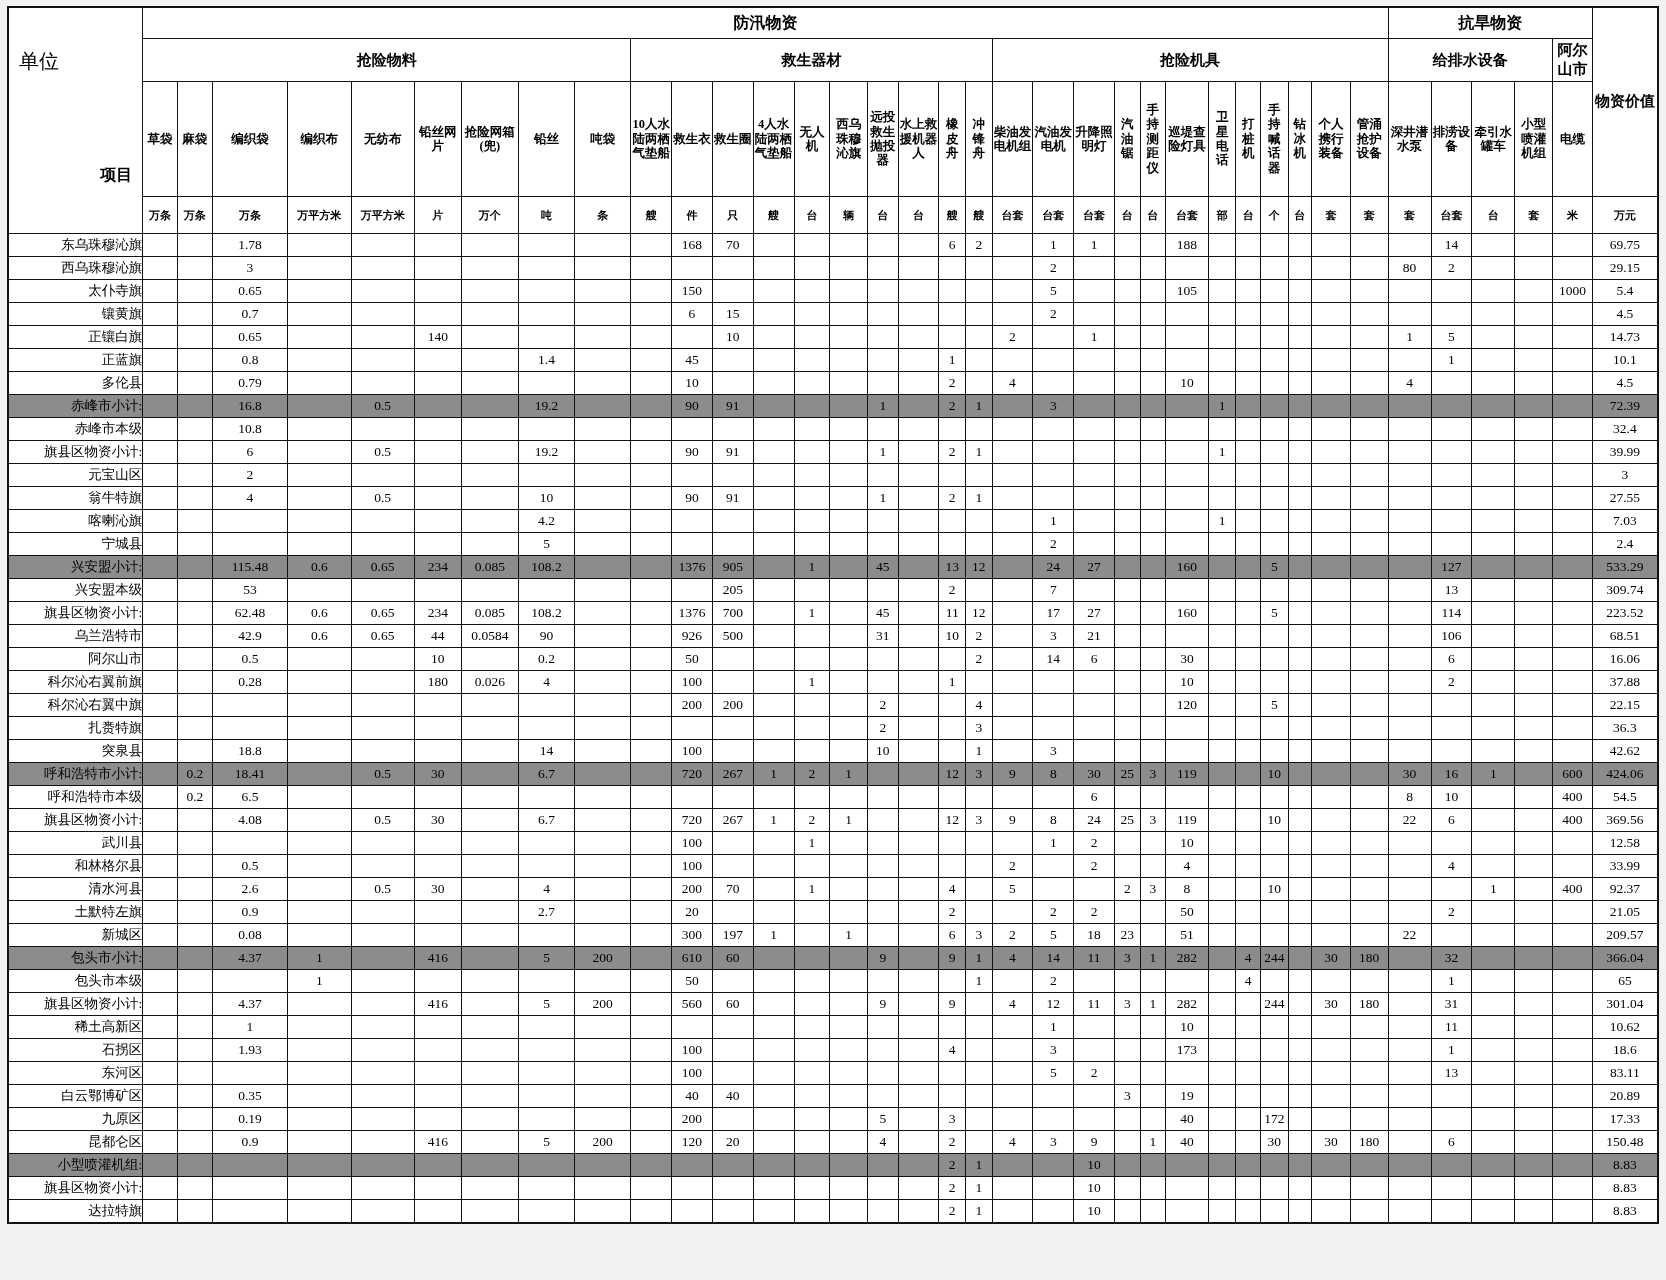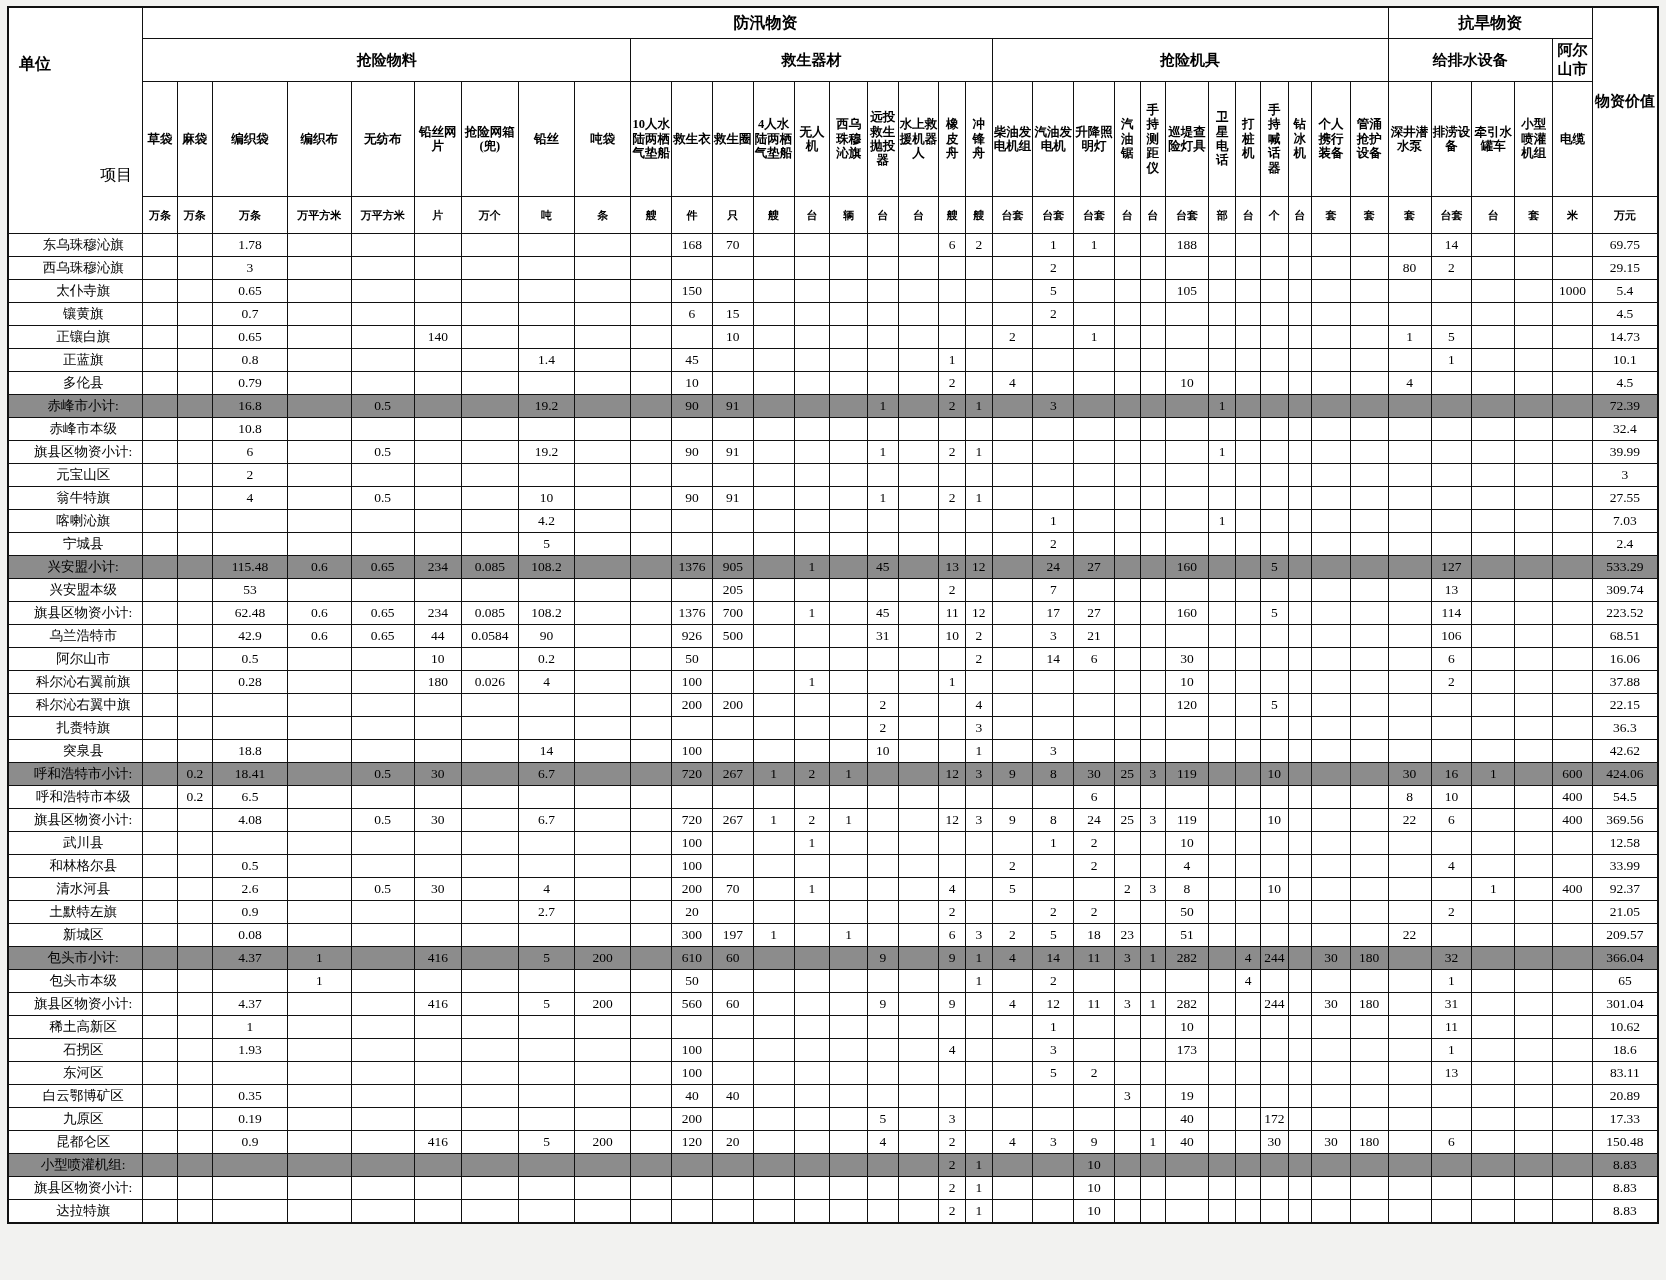--- a/index.html
+++ b/index.html
@@ -11,25 +11,25 @@
   
   td.group{height:30px;font-weight:bold;font-size:16px;}
   td.subgroup{height:42px;font-weight:bold;font-size:15px;}
   td.colhead{height:112px;font-weight:bold;font-size:12.5px;line-height:1.15;word-break:break-all;padding:1px;}
   td.unit{height:36px;font-weight:bold;font-size:11px;word-break:break-all;line-height:1.1;}
   td.valuehead{font-weight:bold;font-size:15px;line-height:1.3;}
   
   td.corner{position:relative;}
   .corner-wrap{position:relative;width:100%;height:100%;}
   .corner svg{position:absolute;left:0;top:0;width:100%;height:100%;}
-  .corner-top{position:absolute;top:44px;right:10px;font-weight:normal;font-size:16px;}
-  .corner-bottom{position:absolute;bottom:46px;left:10px;font-weight:bold;font-size:16px;margin-top:48px;}
+  .corner-top{position:absolute;top:44px;right:10px;font-weight:bold;font-size:16px;}
+  .corner-bottom{position:absolute;bottom:46px;left:10px;font-weight:normal;font-size:20px;margin-top:48px;}
   
   tbody td{height:22px;font-size:13.5px;white-space:nowrap;}
-  td.rowlabel{text-align:center;padding-left:15px;font-size:13.5px;letter-spacing:0;}
+  td.rowlabel{text-align:right;padding-left:15px;font-size:13.5px;letter-spacing:0;}
   tr.st td{background:#8c8c8c;}
 </style>
 </head>
 <body>
 
 <div class="page">
   <table>
     <colgroup>
         <col style="width: 132px;">
         <col style="width: 34px;">

